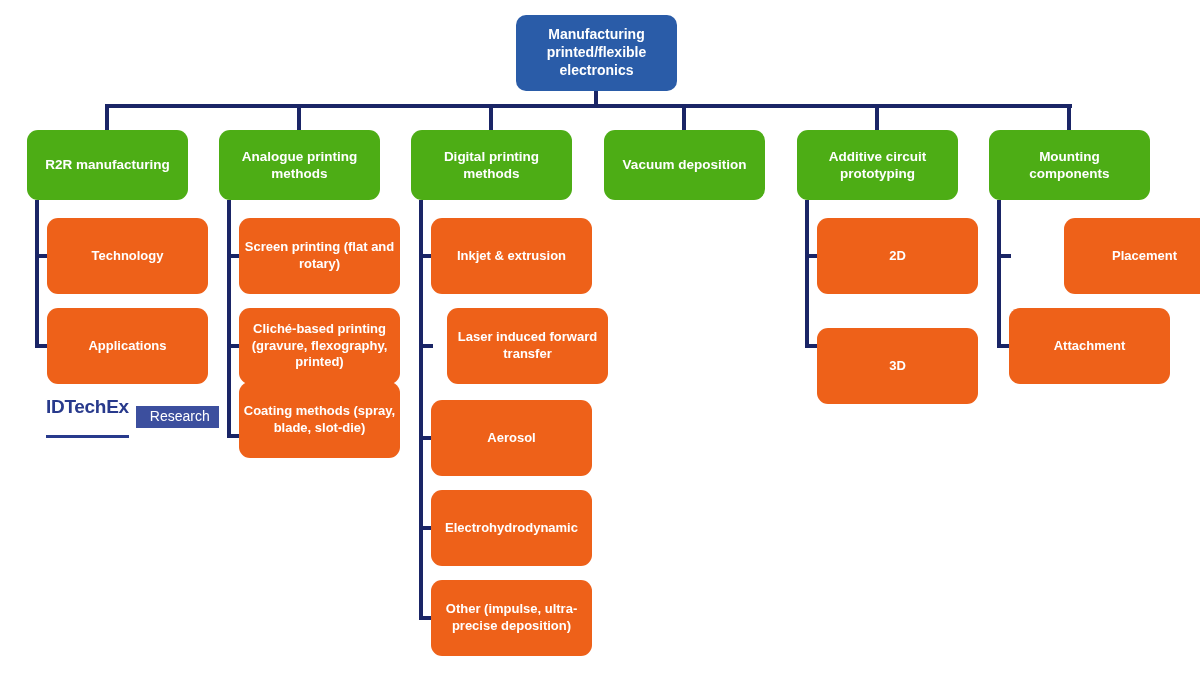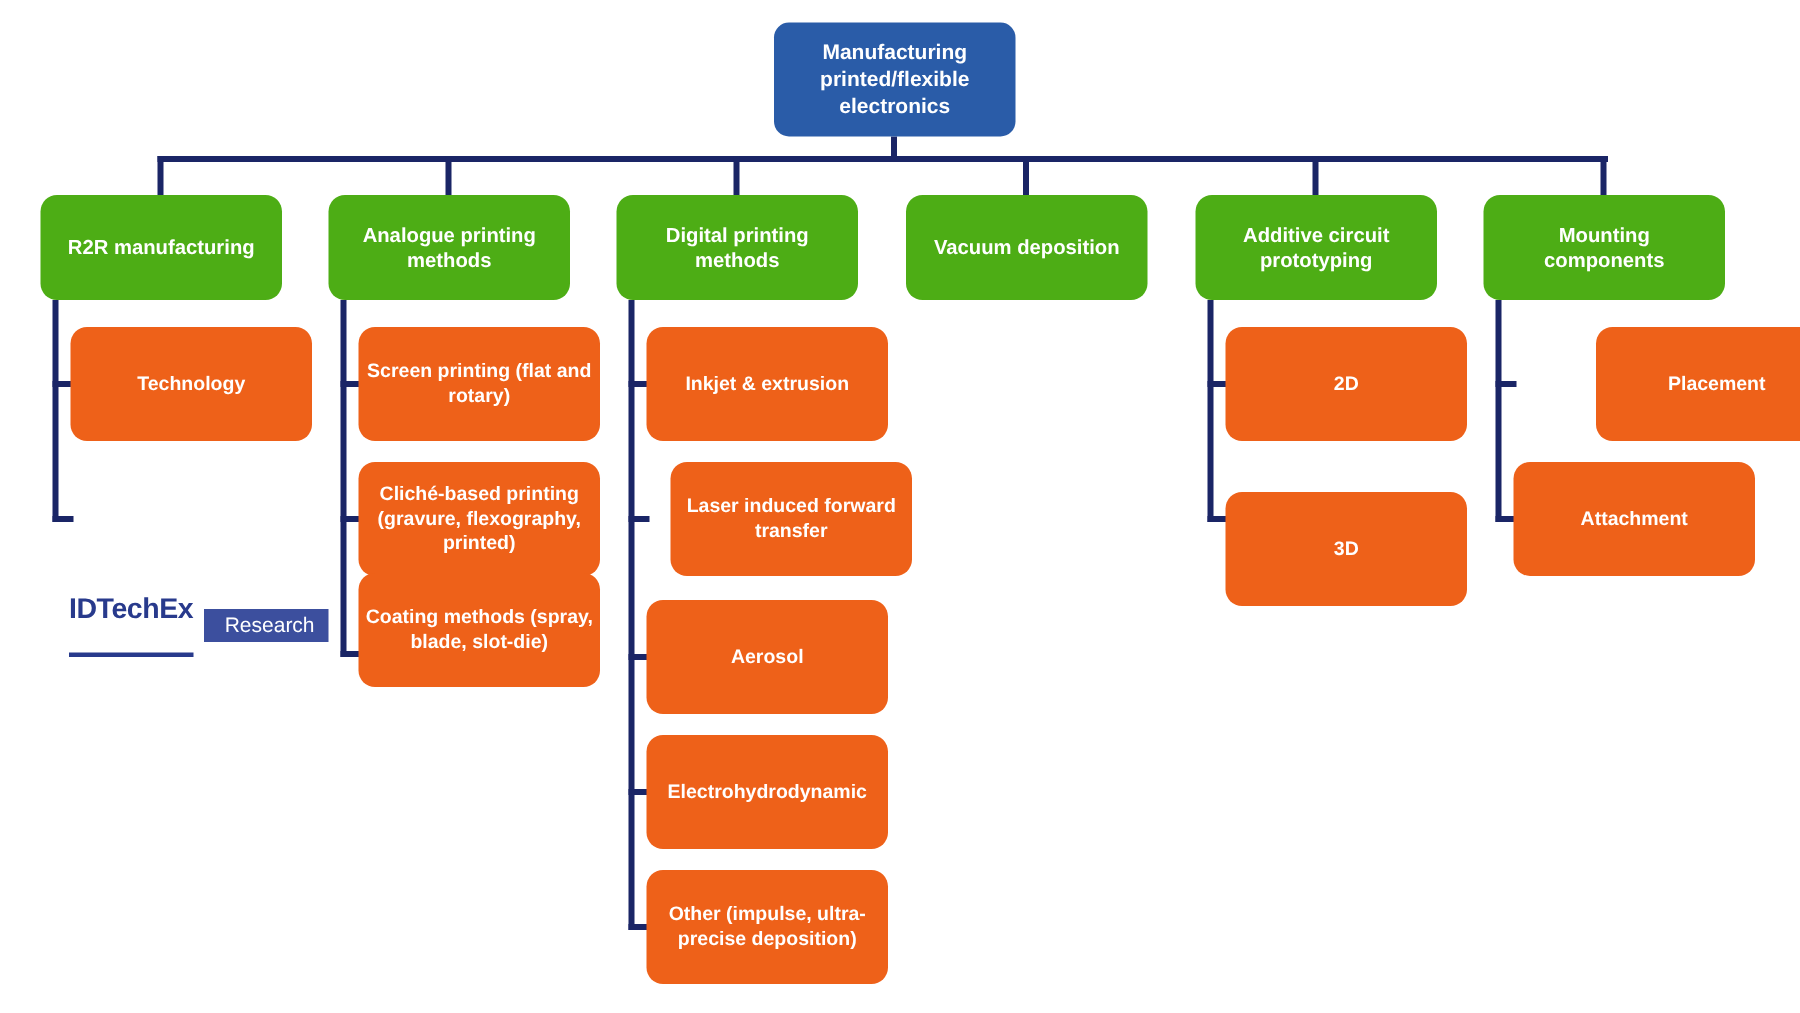--- a/index.html
+++ b/index.html
@@ -75,20 +75,21 @@
   <div class="box root-box">Manufacturing printed/flexible electronics</div>
 
   <div class="box branch-box" style="left:27px;">R2R manufacturing</div>
   <div class="box branch-box" style="left:219px;">Analogue printing methods</div>
   <div class="box branch-box" style="left:411px;">Digital printing methods</div>
   <div class="box branch-box" style="left:604px;">Vacuum deposition</div>
   <div class="box branch-box" style="left:797px;text-align:center;">Additive circuit prototyping</div>
   <div class="box branch-box" style="left:989px;">Mounting components</div>
 
   <div class="box child-box" style="left:47px;top:218px;">Technology</div>
+  <div class="box child-box" style="left:47px;top:308px;">Applications</div>
 
   <div class="box child-box" style="left:239px;top:218px;">Screen printing (flat and rotary)</div>
   <div class="box child-box" style="left:239px;top:308px;">Cliché-based printing (gravure, flexography, printed)</div>
   <div class="box child-box" style="left:239px;top:382px;">Coating methods (spray, blade, slot-die)</div>
 
   <div class="box child-box" style="left:431px;top:218px;">Inkjet &amp; extrusion</div>
   <div class="box child-box" style="left:431px;top:308px;margin-left:16px;">Laser induced forward transfer</div>
   <div class="box child-box" style="left:431px;top:400px;">Aerosol</div>
   <div class="box child-box" style="left:431px;top:490px;">Electrohydrodynamic</div>
   <div class="box child-box" style="left:431px;top:580px;">Other (impulse, ultra-precise deposition)</div>

